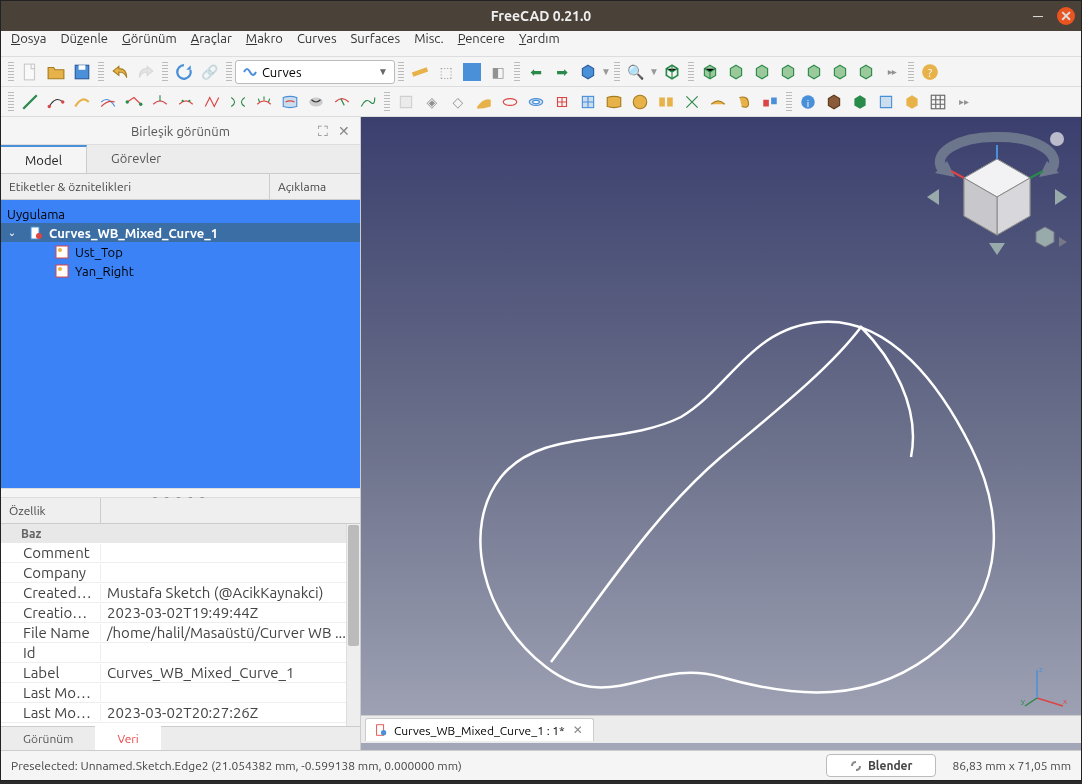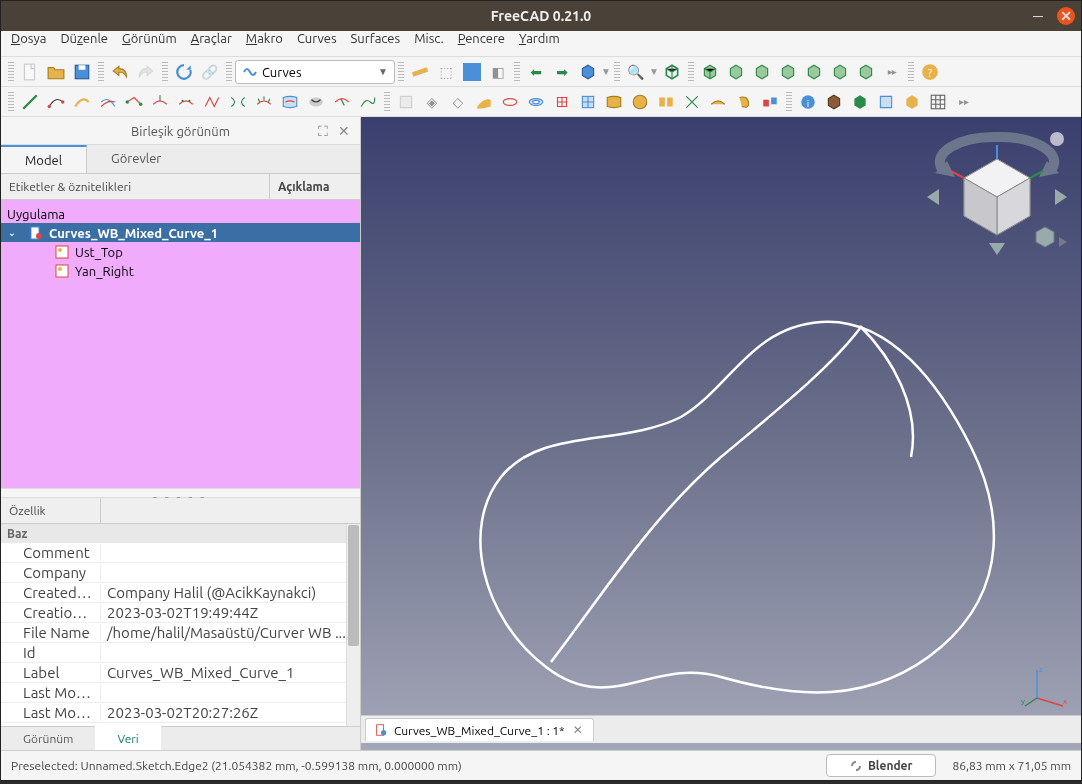--- a/index.html
+++ b/index.html
@@ -24,46 +24,46 @@
   .sidepanel { width: 360px; background: #f5f5f5; display: flex; flex-direction: column; border-right: 1px solid #ccc; }
   .panel-header { height: 28px; display: flex; align-items: center; justify-content: center; position: relative; border-bottom: 1px solid #ddd; color:#555;}
   .panel-header .panel-ctl { position: absolute; right: 6px; display: flex; gap: 4px; }
   .panel-header .panel-ctl span { width: 16px; height: 16px; color: #888; cursor: pointer; font-size:14px;}
   .tabs { display: flex; background: #ececec; border-bottom: 1px solid #ccc; }
   .tab { padding: 6px 24px; cursor: pointer; color: #555; }
   .tab.active { background: #f5f5f5; color: #222; border-top: 2px solid #4a90d9; border-right: 1px solid #ccc; }
   .tree-header { display: flex; background: #efefef; border-bottom: 1px solid #ccc; font-size:12px; color:#444;}
   .tree-header div { padding: 6px 8px; }
   .tree-header .col1 { flex: 1; border-right: 1px solid #ccc; }
-  .tree-header .col2 { width: 90px; font-weight: bold; }
-  .tree { flex: 1; background: #f0abfc; padding: 4px 0; overflow: auto; font-size:13px;}
+  .tree-header .col2 { width: 90px; }
+  .tree { flex: 1; background: #3b82f6; padding: 4px 0; overflow: auto; font-size:13px;}
   .tree-row { display: flex; align-items: center; height: 19px; padding-left: 4px; cursor: pointer; }
   .tree-row.selected { background: #3b6ea5; color: #fff; }
   .tree-row .exp { width: 14px; text-align: center; color: #888; font-size:10px;}
   .tree-row.selected .exp { color:#fff;}
   .tree-row .ind { display:inline-block;}
   .tree-row .icon { width: 16px; height: 16px; margin: 0 3px; display: inline-flex; align-items:center; justify-content:center;}
   .tree-row .label { padding-left: 2px; }
   .tree-row.selected .label { font-weight: bold; }
   .splitter { height: 10px; background: #f5f5f5; text-align: center; color: #999; letter-spacing: 4px; cursor: row-resize; border-top:1px solid #ddd; border-bottom:1px solid #ddd; font-family:monospace;}
   .prop-area { height: 252px; display: flex; flex-direction: column; }
   .prop-header { display: flex; background: #efefef; border-bottom: 1px solid #ccc; font-size:12px; color:#444;}
   .prop-header div { padding: 6px 8px; }
   .prop-header .pcol1 { width: 100px; border-right: 1px solid #ccc; }
   .prop-header .pcol2 { flex: 1; }
   .prop-body { flex: 1; overflow: hidden; background: #fff; position:relative;}
   .prop-scroll { position:absolute; right:0; top:0; bottom:0; width:14px; background:#eee; border-left:1px solid #ddd;}
   .prop-scroll .thumb { background:#bbb; border-radius:2px; margin:1px; height:60%;}
-  .prop-group { background: #e8e8e8; color: #666; font-weight: bold; padding: 3px 6px; font-size:12px;}
+  .prop-group { background: #e8e8e8; color: #666; font-weight: bold; padding: 3px 20px; font-size:12px;}
   .prop-row { display: flex; border-bottom: 1px solid #eee; font-size:15px; height:20px; align-items:center;}
   .prop-row .k { width: 100px; padding: 0 6px 0 22px; color: #444; border-right: 1px solid #eee; white-space:nowrap; overflow:hidden; text-overflow:ellipsis;}
   .prop-row .v { flex: 1; padding: 0 6px; color: #444; white-space:nowrap; overflow:hidden; text-overflow:ellipsis;}
   .bottom-tabs { display: flex; background: #ececec; border-top: 1px solid #ccc; }
   .btab { padding: 5px 22px; cursor: pointer; color: #555; font-size:12px;}
-  .btab.active { background: #fff; border-top: 1px solid #fff; margin-top:-1px; color:#0f766e;}
+  .btab.active { background: #fff; border-top: 1px solid #fff; margin-top:-1px; color:#ef4444;}
   .viewport { flex: 1; position: relative; background: linear-gradient(#3a3f6e 0%, #6a6f8a 50%, #a4a7b8 100%); }
   .doc-tabs { position: absolute; bottom: 7px; left: 0; right: 0; height: 28px; background: #ececec; display: flex; align-items: center; padding: 0 4px; border-top: 1px solid #ccc; }
   .doc-tab { background: #fff; border: 1px solid #ccc; border-bottom: none; padding: 4px 8px; display: flex; align-items: center; gap: 6px; font-size:12px; border-radius: 3px 3px 0 0;}
   .doc-tab .x { color: #888; cursor: pointer; padding:0 2px;}
   .statusbar { height: 30px; background: #f5f5f5; display: flex; align-items: center; padding: 0 10px; border-top: 1px solid #ccc; font-size: 12px; color: #444; }
   .statusbar .spacer { flex: 1; }
   .status-btn { background: #fff; border: 1px solid #bbb; border-radius: 4px; padding: 4px 23px; cursor: pointer; display:flex; align-items:center; gap:6px;font-weight:bold;}
   .dims { margin-left: 16px; }
   .navcube { position: absolute; top: 10px; right: 14px; width: 140px; height: 130px; }
   .navcube svg { width: 100%; height: 100%; }
@@ -477,21 +477,21 @@
               <div class="prop-row">
                 <div class="k">Comment</div>
                 <div class="v"></div>
               </div>
               <div class="prop-row">
                 <div class="k">Company</div>
                 <div class="v"></div>
               </div>
               <div class="prop-row">
                 <div class="k">Created By</div>
-                <div class="v">Company Halil (@AcikKaynakci)</div>
+                <div class="v">Mustafa Sketch (@AcikKaynakci)</div>
               </div>
               <div class="prop-row">
                 <div class="k">Creation ...</div>
                 <div class="v">2023-03-02T19:49:44Z</div>
               </div>
               <div class="prop-row">
                 <div class="k">File Name</div>
                 <div class="v">/home/halil/Masaüstü/Curver WB ...</div>
               </div>
               <div class="prop-row">

